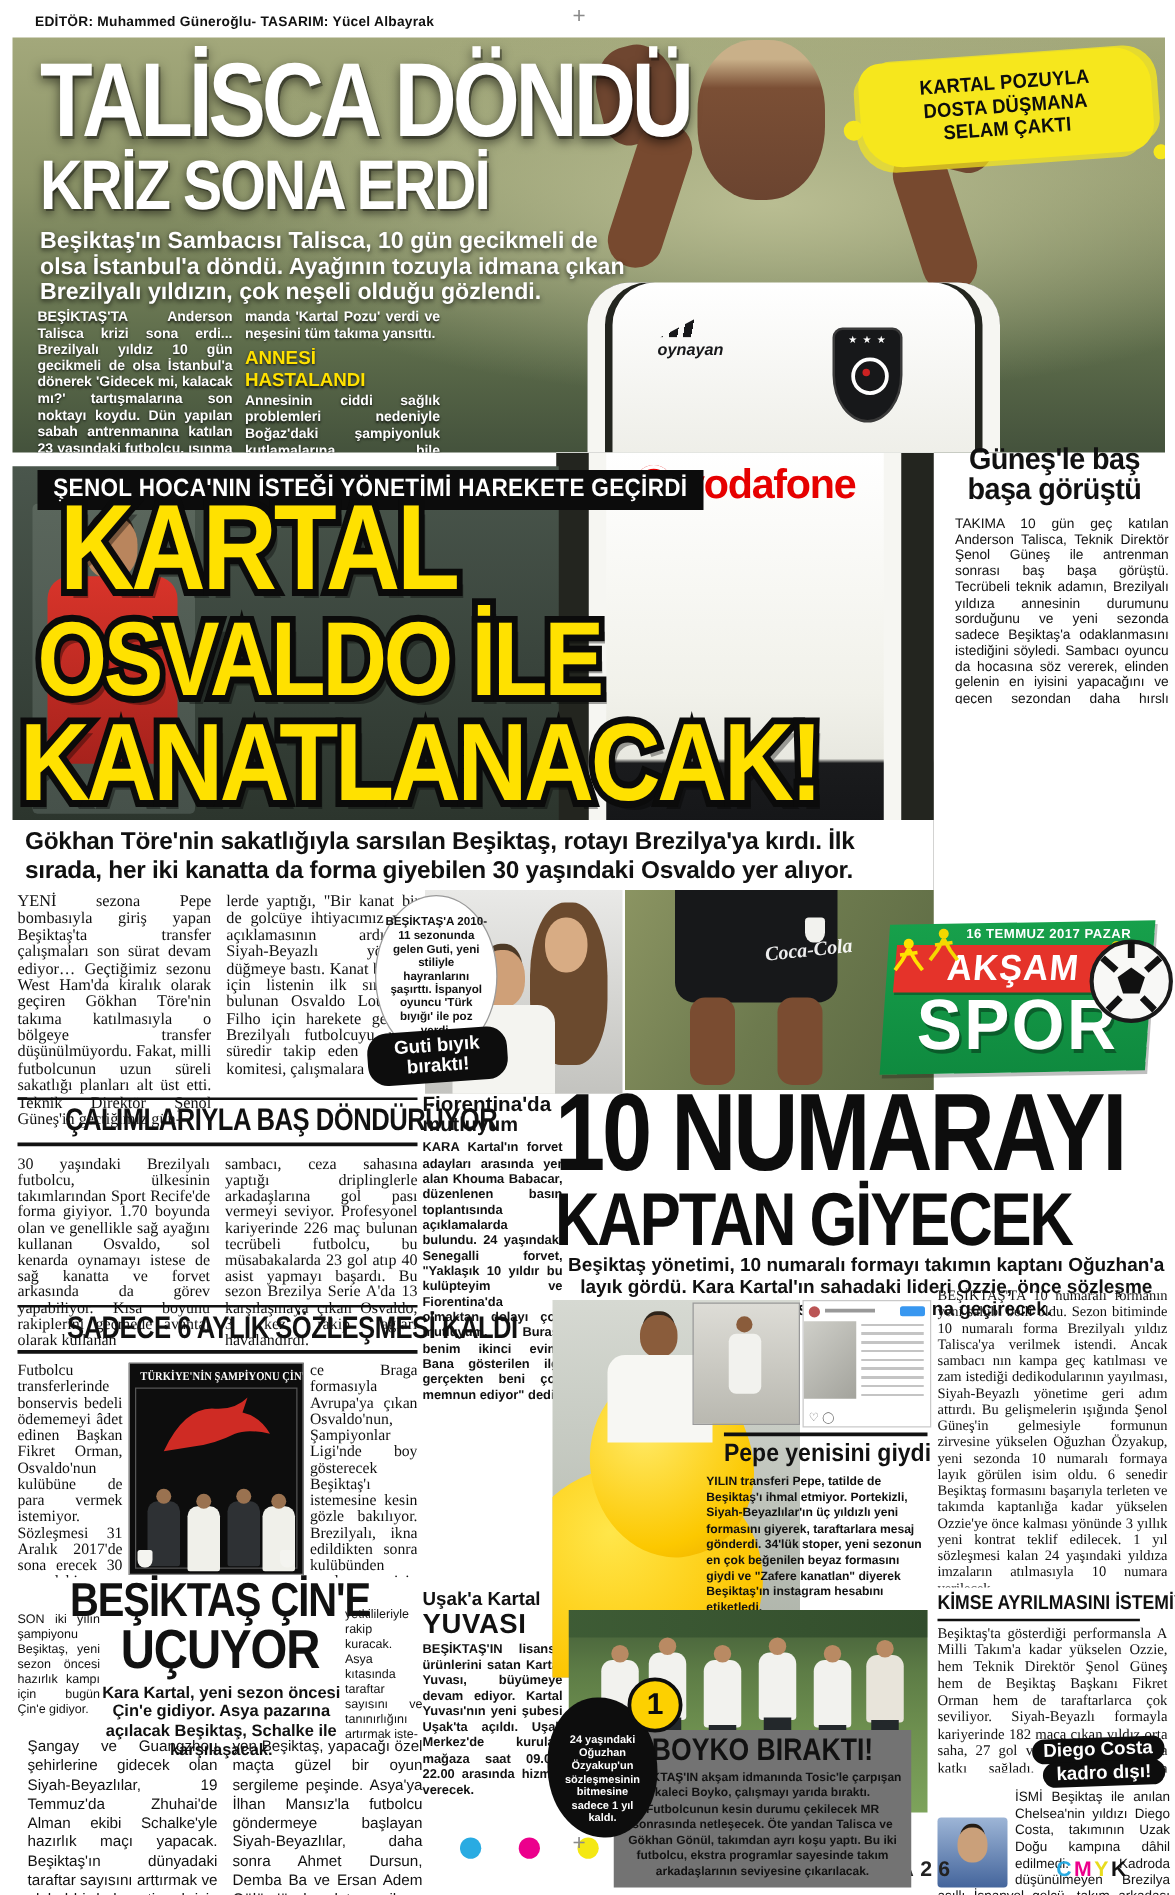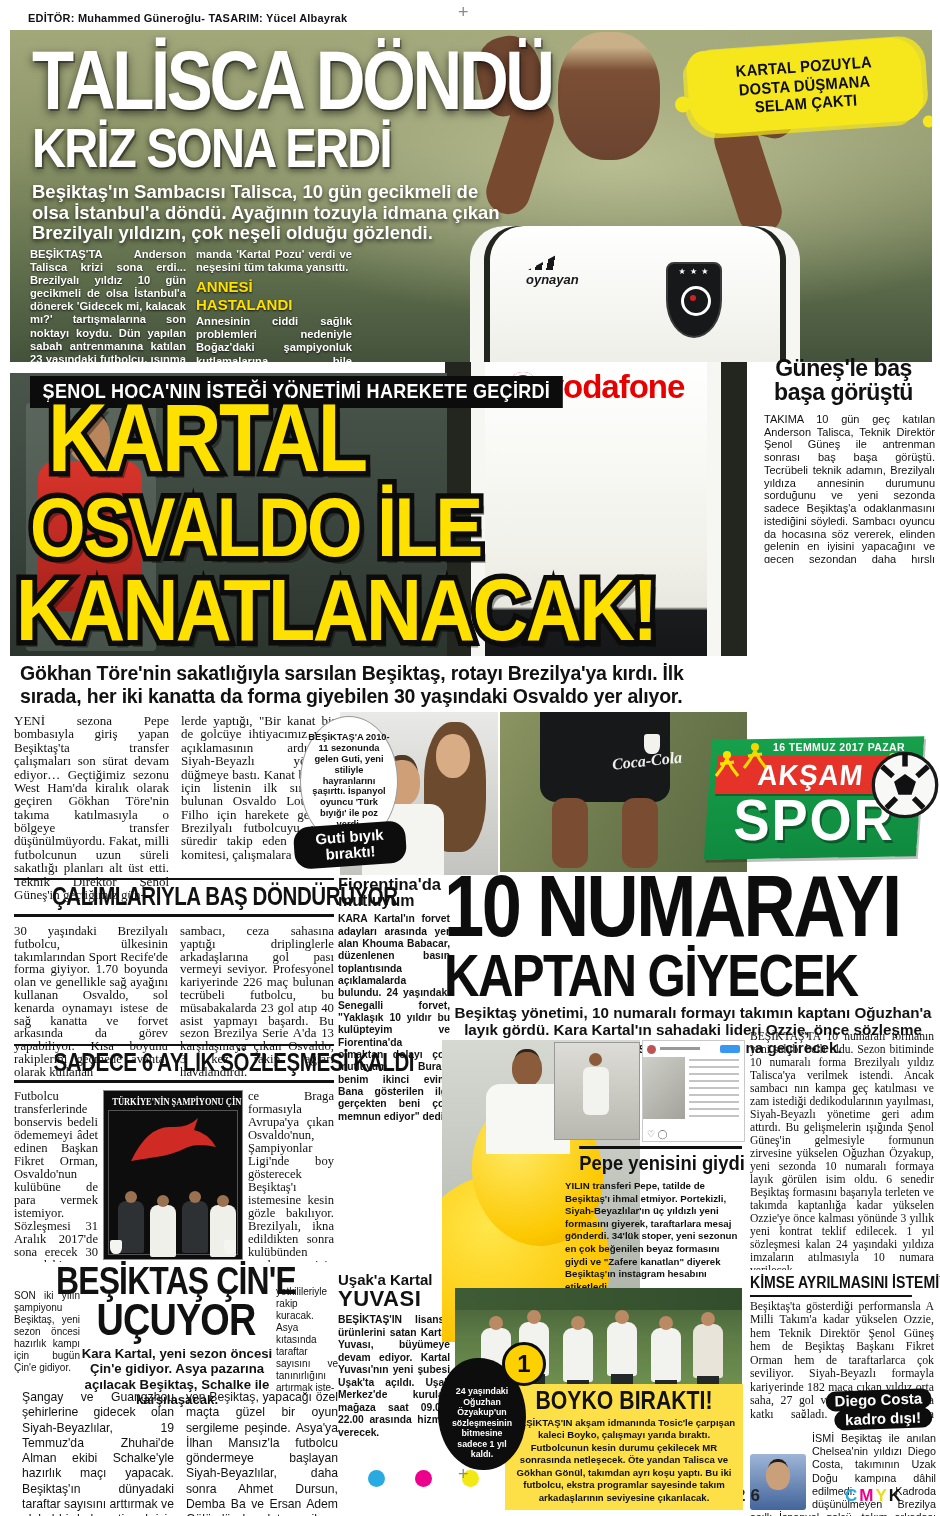--- a/index.html
+++ b/index.html
@@ -167,21 +167,21 @@
   .pepe .bd{margin-top:5px;font-size:9.7px;font-weight:bold;line-height:1.3;text-align:left;}
 
   
   .train{position:absolute;left:455px;top:1288px;width:287px;height:162px;overflow:hidden;background:linear-gradient(180deg,#4e6a3e 0 14%,#5d7c46 30%,#6f9150 62%,#7da35b 100%);}
   .train .board{position:absolute;left:0;right:0;top:0;height:22px;background:linear-gradient(90deg,#3c5a34,#2f4a2a);opacity:.9;}
   .tp{position:absolute;width:30px;height:54px;background:#f2f2ee;border-radius:9px 9px 3px 3px;}
   .tp::before{content:"";position:absolute;top:-12px;left:8px;width:14px;height:14px;border-radius:50%;background:#b98a63;}
   .tp::after{content:"";position:absolute;bottom:-20px;left:4px;width:22px;height:22px;background:#23282b;border-radius:0 0 4px 4px;}
   .tp.p1{left:26px;top:40px;} .tp.p2{left:64px;top:34px;} .tp.p3{left:108px;top:40px;} .tp.p4{left:152px;top:34px;} .tp.p5{left:196px;top:40px;} .tp.p6{left:238px;top:36px;background:#e8e4da;}
   .tball{position:absolute;left:150px;top:118px;width:14px;height:14px;border-radius:50%;background:radial-gradient(circle at 35% 30%,#fff,#caa53a 80%);}
-  .boyko{position:absolute;left:505px;top:1384px;width:238px;background:#fde047;padding:4px 4px 6px;box-sizing:border-box;z-index:5;}
+  .boyko{position:absolute;left:491px;top:1384px;width:238px;background:#737373;padding:4px 4px 6px;box-sizing:border-box;z-index:5;}
   .boyko .t{font-size:25px;font-weight:bold;text-align:center;transform:scaleX(.85);transform-origin:50% 0;white-space:nowrap;line-height:1;}
   .boyko .bd{margin-top:4px;font-size:9.6px;font-weight:bold;line-height:1.3;text-align:center;}
   .blob-note{position:absolute;left:438px;top:1358px;width:88px;height:112px;background:#0d0d0d;border-radius:46% 54% 48% 52%;z-index:6;display:flex;align-items:flex-end;justify-content:center;padding:6px 8px 10px;box-sizing:border-box;}
   .blob-note .tx{color:#fff;font-size:8.8px;font-weight:bold;text-align:center;line-height:1.2;}
   .num1{position:absolute;left:64px;top:-16px;width:38px;height:38px;border-radius:50%;background:#fdd000;border:3px solid #0d0d0d;color:#0d0d0d;font-size:24px;font-weight:bold;display:flex;align-items:center;justify-content:center;}
 
   
   .dbadge{position:absolute;left:826px;top:1390px;z-index:5;transform:rotate(-2deg);}
   .dbadge span{display:block;background:#0d0d0d;color:#fff;font-size:15px;font-weight:bold;padding:1px 9px 2px;border-radius:12px;text-align:center;white-space:nowrap;}
   .dbadge span + span{margin-top:-1px;margin-left:8px;}

